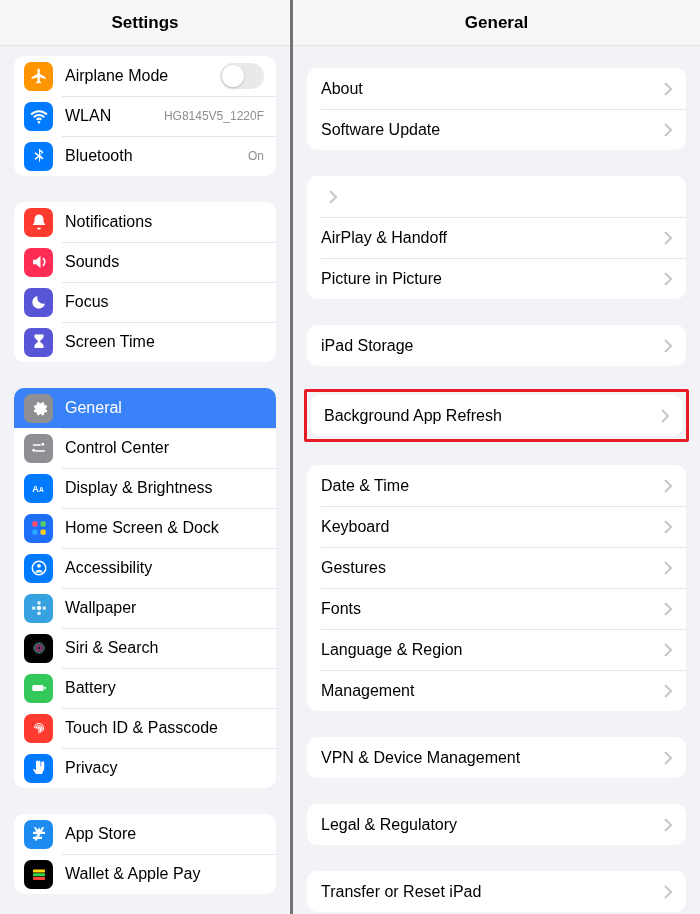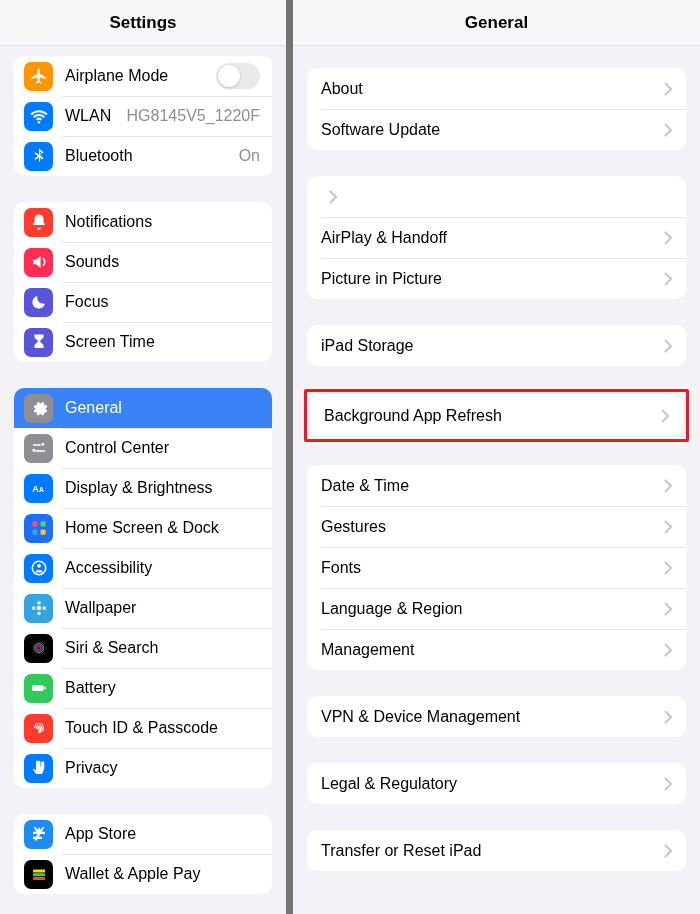--- a/index.html
+++ b/index.html
@@ -7,21 +7,21 @@
   font-family: -apple-system, BlinkMacSystemFont, "Helvetica Neue", sans-serif;
   background: #f2f2f7;
   width: 700px;
   height: 914px;
   overflow: hidden;
   display: flex;
 }
 .sidebar {
   width: 293px;
   height: 100%;
-  border-right: 7px solid #737373;
+  border-right: 3px solid #737373;
   display: flex;
   flex-direction: column;
   background: #f2f2f7;
 }
 .detail {
   flex: 1;
   height: 100%;
   background: #f2f2f7;
   display: flex;
   flex-direction: column;
@@ -89,21 +89,21 @@
   flex-shrink: 0;
 }
 .ic svg { width: 18px; height: 18px; }
 
 .label {
   font-size: 16px;
   color: #000;
   flex: 1;
 }
 .value {
-  font-size: 16px;
+  font-size: 12px;
   color: #8e8e93;
   margin-left: 6px;
 }
 .toggle {
   width: 44px;
   height: 26px;
   border-radius: 13px;
   background: #e9e9eb;
   position: relative;
 }
@@ -417,20 +417,28 @@
       <div class="group">
         <div class="row">
     <span class="label">Date &amp; Time</span>
     <span class="chevron">
             <svg viewBox="0 0 8 14">
               <path d="M1 1l6 6-6 6"></path>
             </svg>
           </span>
   </div>
         <div class="row">
+    <span class="label">Keyboard</span>
+    <span class="chevron">
+            <svg viewBox="0 0 8 14">
+              <path d="M1 1l6 6-6 6"></path>
+            </svg>
+          </span>
+  </div>
+        <div class="row">
     <span class="label">Gestures</span>
     <span class="chevron">
             <svg viewBox="0 0 8 14">
               <path d="M1 1l6 6-6 6"></path>
             </svg>
           </span>
   </div>
         <div class="row">
     <span class="label">Fonts</span>
     <span class="chevron">

